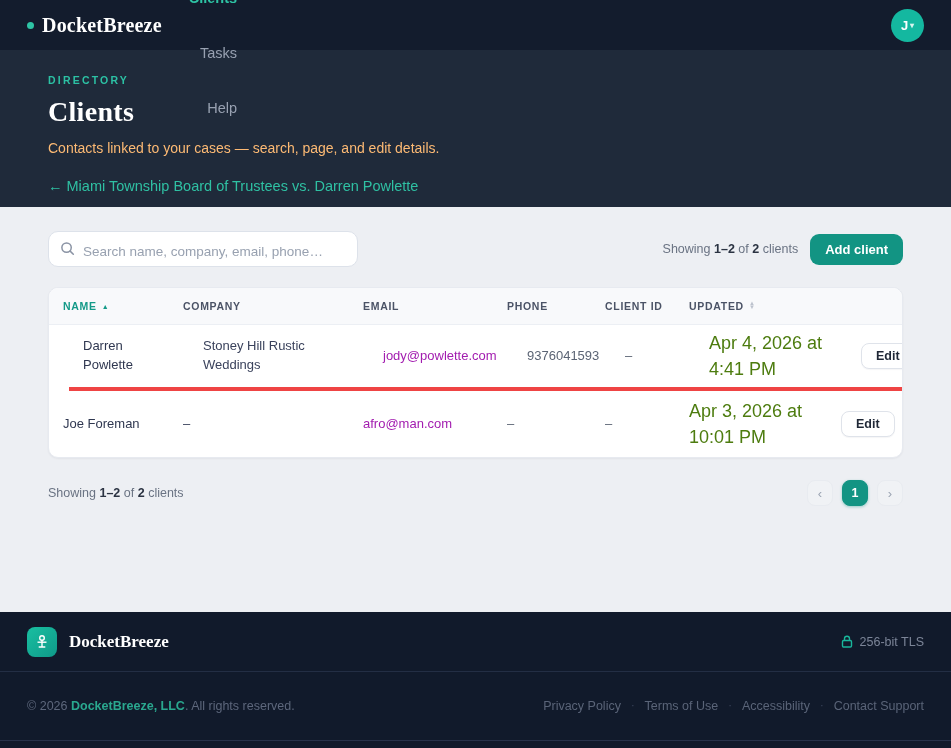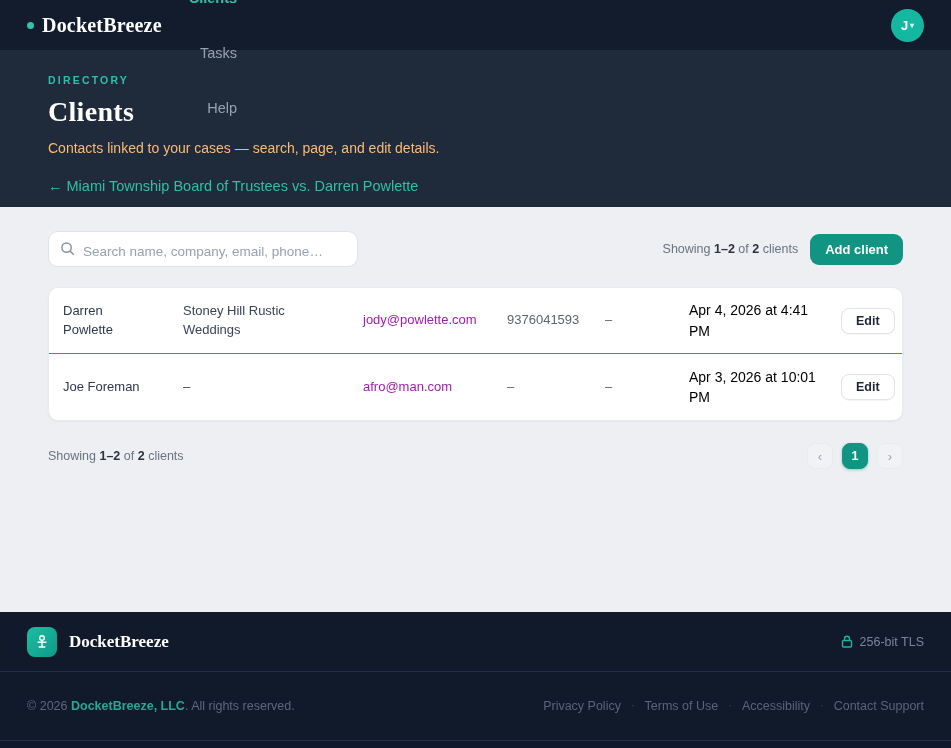--- a/index.html
+++ b/index.html
@@ -44,27 +44,27 @@
   .card { margin-top:20px; background:#ffffff; border:1px solid #e7eaf0; border-radius:10px;
           box-shadow:0 1px 2px rgba(16,24,40,.05); overflow:hidden; }
   .trow { display:grid; grid-template-columns:120px 180px 144px 98px 84px 152px 1fr; align-items:center; padding:0 14px; }
   .thead { background:#f8f9fb; border-bottom:1px solid #eceff4; height:37px; }
   .th { font-size:10.5px; font-weight:bold; color:#4b5366; letter-spacing:.7px; display:flex; align-items:center; gap:5px; padding-right:10px; }
   .th.sorted { color:#149a88; cursor:pointer; }
   .sort-asc { font-size:7px; color:#149a88; }
   .sort-both { display:flex; flex-direction:column; line-height:.6; cursor:pointer; }
   .sort-both span { font-size:6px; color:#bcc2cd; }
   .tbody-row { min-height:66px; font-size:13px; color:#39415a; }
-  .tbody-row.divided { border-bottom:1px solid #ef4444; }
+  .tbody-row.divided { border-bottom:4px solid #ef4444;margin-left:20px; }
   .cell { padding-right:30px; line-height:1.45; }
   .cell.name { color:#2f3750; }
   .cell.company { color:#3a425c; padding-right:28px; }
   .cell.email { color:#a21caf; padding-right:10px; }
   .cell.phone, .cell.cid { color:#5b6474; padding-right:10px; }
-  .cell.updated { color:#000000; font-size:14px; padding-right:10px; }
+  .cell.updated { color:#4d7c0f; font-size:18px; padding-right:10px; }
   .cell.action { padding-right:0; justify-self:end; }
   .btn-edit { background:#ffffff; border:1px solid #dfe3ea; border-radius:8px; padding:5px 14px; font-size:12.5px;
               font-weight:bold; color:#1f2736; cursor:pointer; box-shadow:0 1px 1px rgba(16,24,40,.04);
               font-family:"Liberation Sans", sans-serif; }
 
   
   .bottombar { margin-top:22px; display:flex; align-items:center; }
   .pager { margin-left:auto; display:flex; align-items:center; gap:9px; }
   .pbtn { width:26px; height:26px; border-radius:8px; background:#f0f2f5; border:1px solid #e8ebf0; color:#9aa3b2;
           font-size:13px; display:flex; align-items:center; justify-content:center; cursor:pointer; }
@@ -131,20 +131,38 @@
           <b>1–2</b>
           <span>of</span>
           <b>2</b>
           <span>clients</span>
         </span>
         <button class="btn-add">Add client</button>
       </div>
     </div>
 
     <div class="card">
+      <div class="trow thead">
+        <div class="th sorted">
+          <span>NAME</span>
+          <span class="sort-asc">▲</span>
+        </div>
+        <div class="th">COMPANY</div>
+        <div class="th">EMAIL</div>
+        <div class="th">PHONE</div>
+        <div class="th">CLIENT ID</div>
+        <div class="th">
+          <span>UPDATED</span>
+          <span class="sort-both">
+            <span>▲</span>
+            <span>▼</span>
+          </span>
+        </div>
+        <div class="th"></div>
+      </div>
 
       <div class="trow tbody-row divided">
         <div class="cell name">Darren Powlette</div>
         <div class="cell company">Stoney Hill Rustic Weddings</div>
         <div class="cell email">jody@powlette.com</div>
         <div class="cell phone">9376041593</div>
         <div class="cell cid">–</div>
         <div class="cell updated">Apr 4, 2026 at 4:41 PM</div>
         <div class="cell action">
           <button class="btn-edit">Edit</button>

